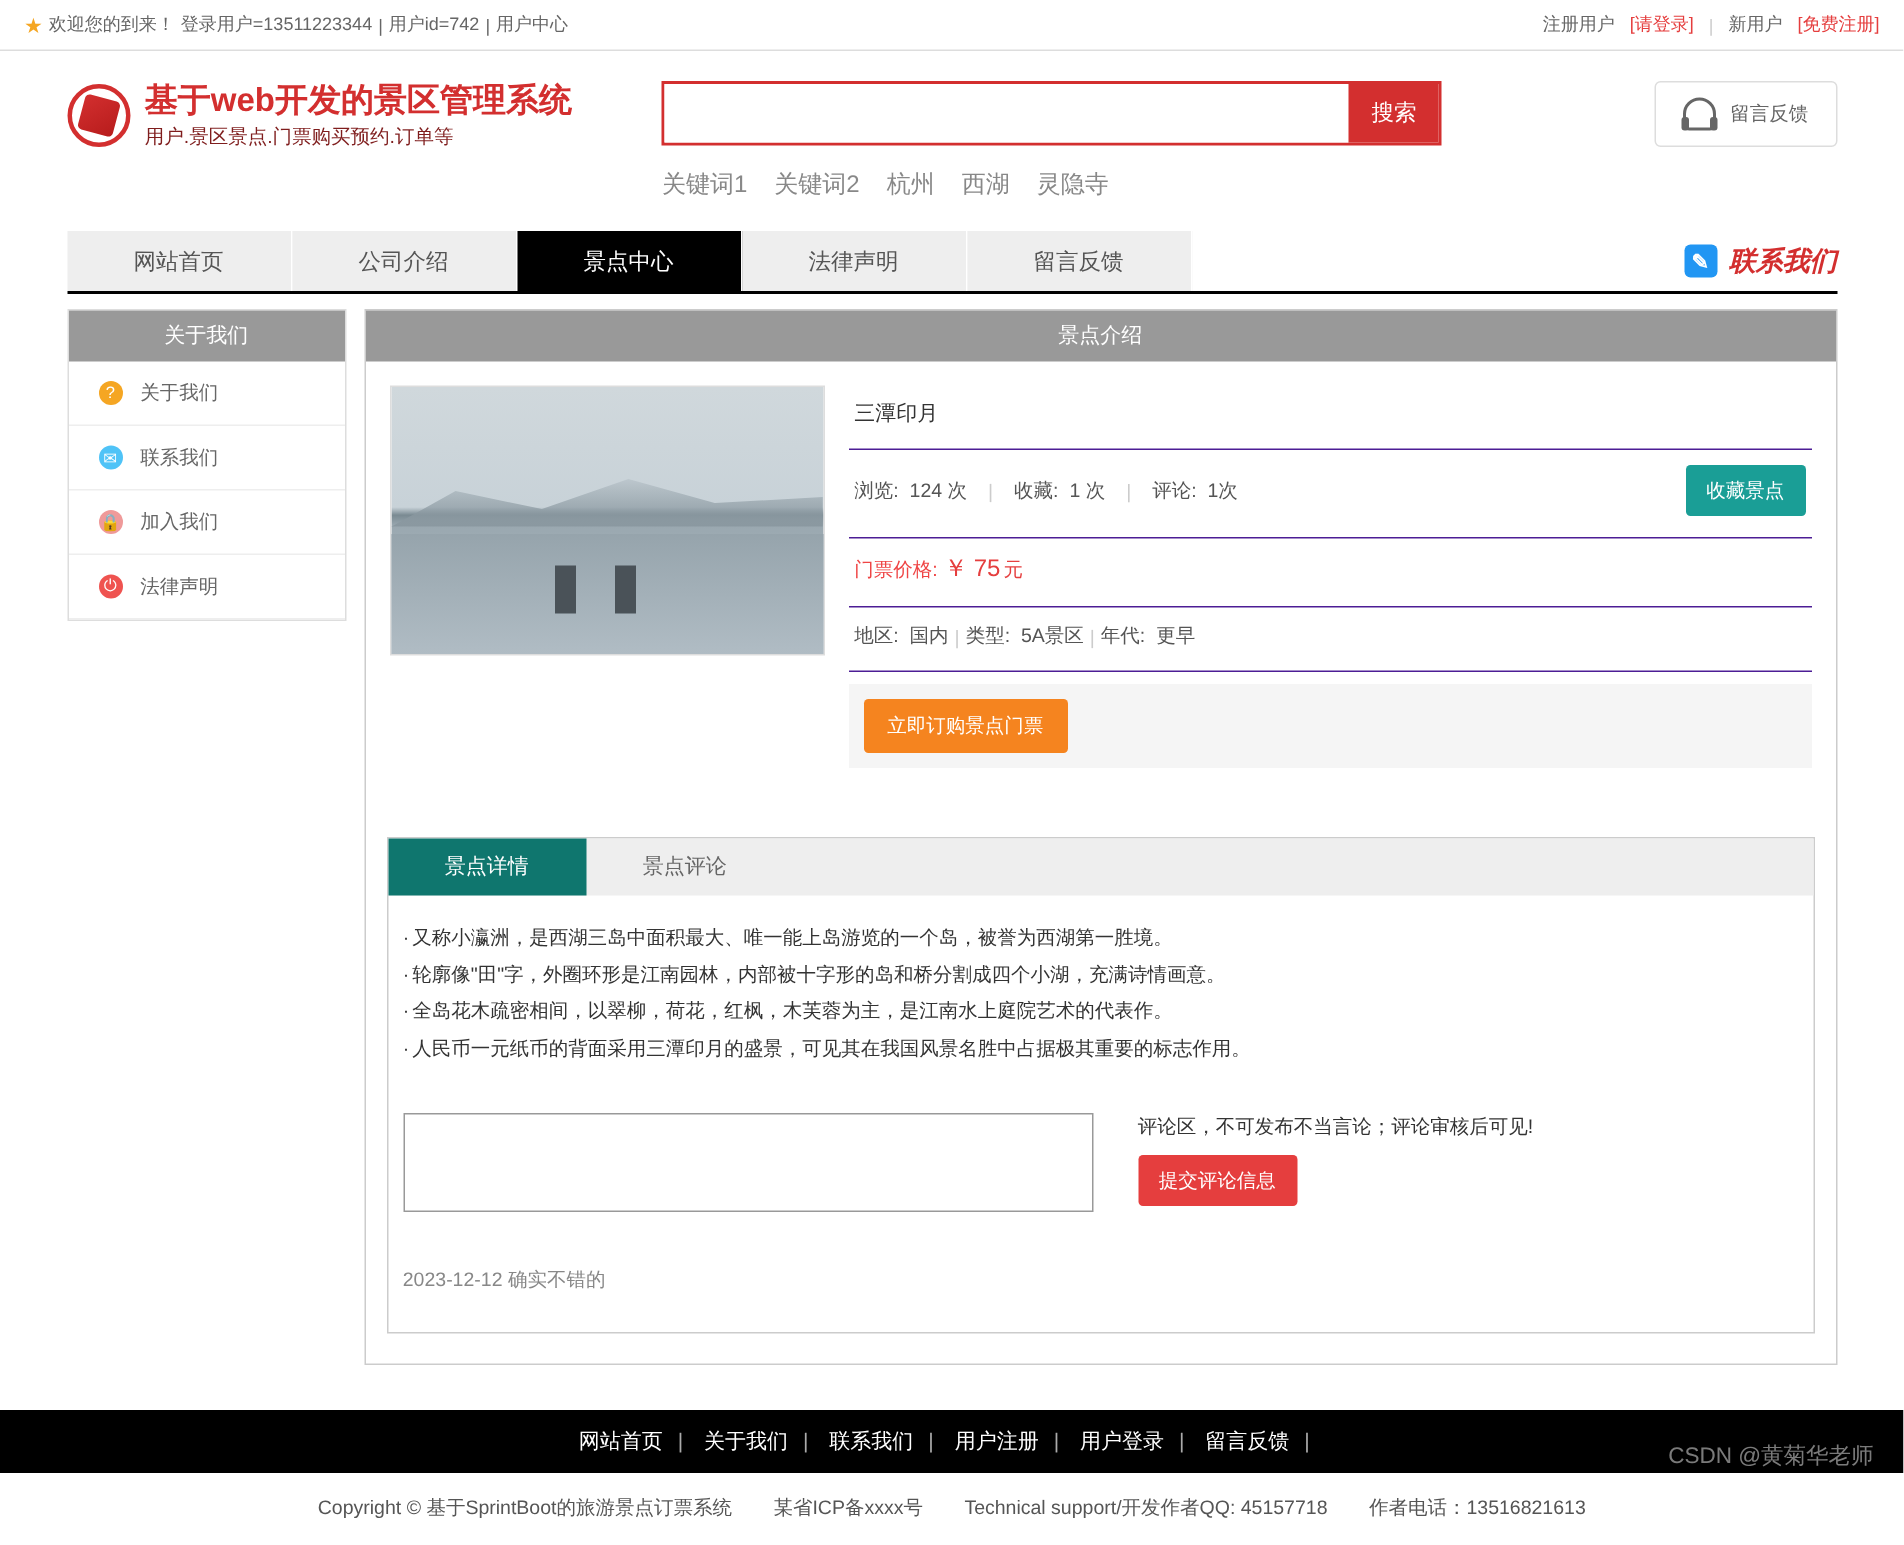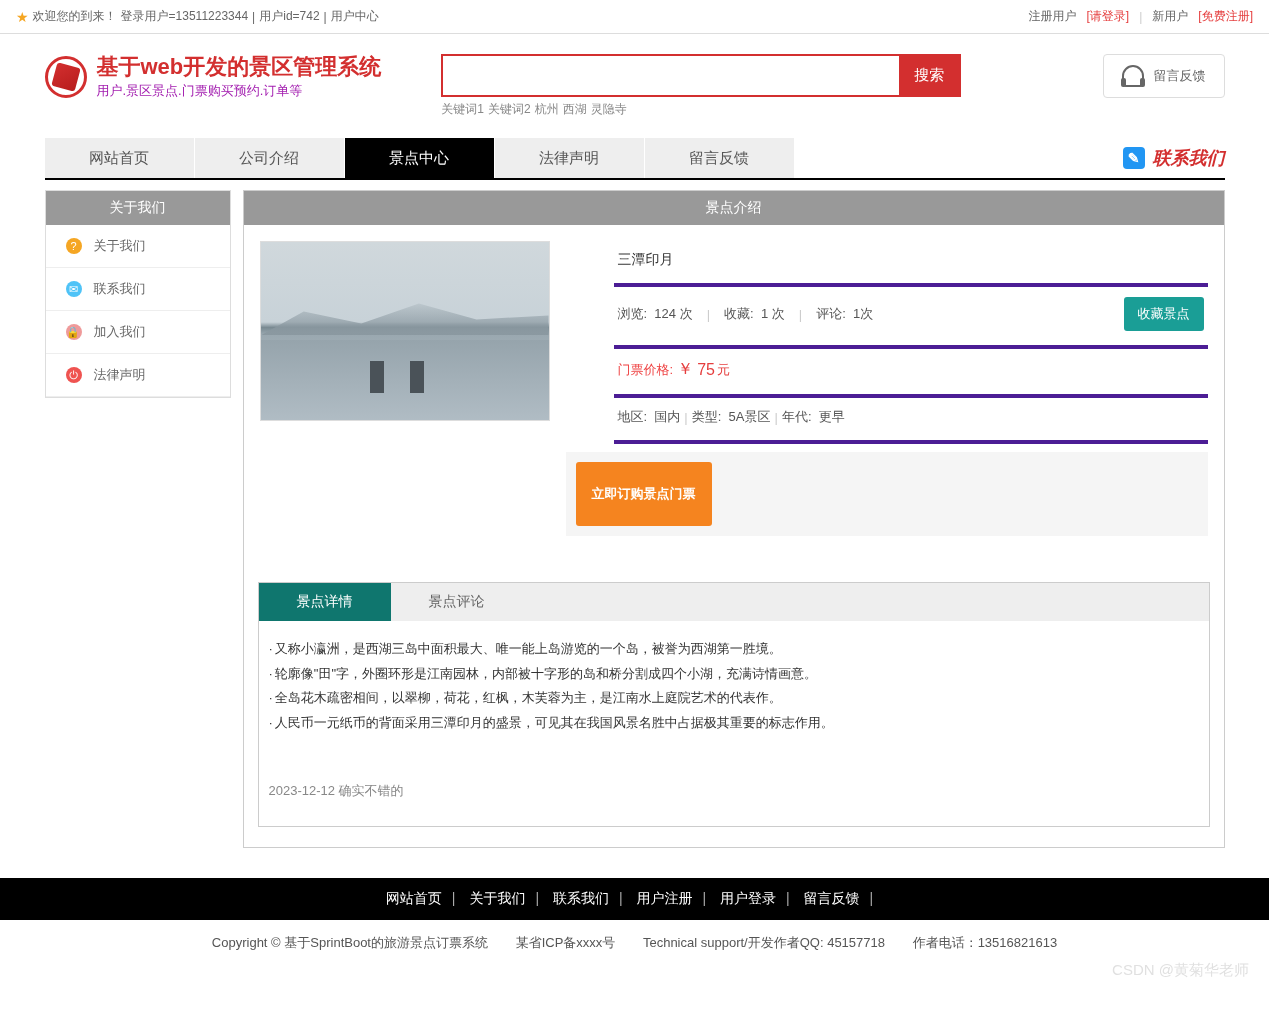--- a/index.html
+++ b/index.html
@@ -11,27 +11,27 @@
     .star { color: #f5a623; font-size: 14px; }
     .top-right { display: flex; align-items: center; gap: 10px; }
     .orange-link { color: #e53e3e; }
     .top-divider { color: #ccc; }
     
     .header { width: 1180px; margin: 0 auto; padding: 20px 0 10px; display: flex; align-items: flex-start; gap: 30px; }
     .logo-area { display: flex; align-items: center; gap: 10px; }
     .logo-circle { width: 42px; height: 42px; border-radius: 50%; background: #fff; border: 3px solid #d32f2f; position: relative; display: flex; align-items: center; justify-content: center; }
     .logo-inner { width: 24px; height: 24px; background: linear-gradient(135deg, #d32f2f, #b71c1c); border-radius: 3px; transform: rotate(15deg); }
     .logo-text h1 { font-size: 22px; color: #d32f2f; font-weight: bold; line-height: 1.2; }
-    .logo-text p { font-size: 13px; color: #a21caf; margin-top: 2px; }
+    .logo-text p { font-size: 13px; color: #7f1d1d; margin-top: 2px; }
     
     .search-area { flex: 1; max-width: 520px; margin-left: 30px; }
     .search-box { display: flex; border: 2px solid #d32f2f; height: 43px; }
     .search-input { flex: 1; border: none; outline: none; padding: 0 10px; font-size: 14px; }
     .search-btn { width: 60px; background: #d32f2f; color: #fff; border: none; font-size: 15px; cursor: pointer; }
-    .search-keywords { margin-top: 4px; display: flex; gap: 4px; font-size: 12px; color: #888; }
+    .search-keywords { margin-top: 16px; display: flex; gap: 18px; font-size: 16px; color: #888; }
     .search-keywords span { cursor: pointer; }
     
     .feedback-box { border: 1px solid #ddd; border-radius: 4px; padding: 10px 18px; display: flex; align-items: center; gap: 10px; color: #666; cursor: pointer; margin-left: auto; }
     .headset-icon { width: 22px; height: 22px; border: 2px solid #666; border-radius: 50% 50% 4px 4px; position: relative; }
     .headset-icon::before, .headset-icon::after { content: ''; position: absolute; width: 5px; height: 9px; background: #666; border-radius: 2px; bottom: -2px; }
     .headset-icon::before { left: -3px; }
     .headset-icon::after { right: -3px; }
     
     .nav-bar { width: 1180px; margin: 10px auto 0; display: flex; border-bottom: 2px solid #000; }
     .nav-item { width: 150px; height: 40px; display: flex; align-items: center; justify-content: center; background: #eee; color: #555; font-size: 15px; cursor: pointer; border-right: 1px solid #fff; }
@@ -52,31 +52,31 @@
     .content { flex: 1; border: 1px solid #ccc; padding-bottom: 20px; }
     .content-header { background: #999; color: #fff; text-align: center; padding: 8px 16px; font-size: 14px; }
     .detail-top { display: flex; padding: 16px; gap: 16px; }
     .spot-image { width: 290px; height: 180px; background: linear-gradient(to bottom, #d0d8dc 0%, #c8d2d8 45%, #7a8a92 48%, #9aa8b0 52%, #b8c4ca 100%); border: 1px solid #ddd; position: relative; }
     .mountain { position: absolute; top: 30%; left: 0; right: 0; height: 40px; background: linear-gradient(to bottom, transparent, #8a98a0); clip-path: polygon(0 100%, 15% 40%, 35% 70%, 55% 20%, 75% 60%, 100% 50%, 100% 100%); }
     .water { position: absolute; bottom: 0; left: 0; right: 0; height: 45%; background: linear-gradient(to bottom, #96a4ac, #b0bcc4); }
     .pagoda { position: absolute; width: 14px; height: 32px; background: #4a5258; bottom: 15%; }
     .p1 { left: 38%; } .p2 { left: 52%; }
     
     .spot-info { flex: 1; }
-    .info-row { padding: 10px 4px 14px; border-bottom: 4px solid #4c1d95; display: flex; align-items: center; font-size: 13px; color: #555; margin-left: 48px; }
+    .info-row { padding: 10px 4px 14px; border-bottom: 1px solid #4c1d95; display: flex; align-items: center; font-size: 13px; color: #555; }
     .info-row:last-of-type { border-bottom: none; }
     .info-title { font-size: 14px; color: #333; }
     .stats-sep { margin: 0 14px; color: #ccc; }
     .collect-btn { margin-left: auto; background: #1a9e96; color: #fff; border: none; padding: 8px 14px; border-radius: 3px; cursor: pointer; font-size: 13px; }
     .price-label { color: #ef4444; }
     .price-value { color: #e53e3e; font-size: 16px; margin-left: 4px; }
     .price-unit { color: #e53e3e; margin-left: 2px; }
     .meta-sep { margin: 0 4px; color: #ccc; }
     .order-bar { background: #f5f5f5; padding: 10px; margin-top: 8px; }
-    .order-btn { background: #f5841f; color: #fff; border: none; padding: 23px 16px; border-radius: 3px; cursor: pointer; font-size: 13px; font-weight: bold; }
+    .order-btn { background: #f5841f; color: #fff; border: none; padding: 9px 16px; border-radius: 3px; cursor: pointer; font-size: 13px; }
     
     .detail-body { margin: 30px 14px 0; border: 1px solid #ccc; padding-bottom: 20px; }
     .tabs { display: flex; background: #eee; }
     .tab { padding: 10px 38px; font-size: 14px; cursor: pointer; color: #666; }
     .tab.active { background: #0f766e; color: #fff; }
     .desc { padding: 16px 10px; font-size: 13px; color: #333; line-height: 1.9; }
     .desc p::before { content: '·'; margin-right: 2px; }
     
     .comment-area { display: flex; padding: 14px 10px 6px; gap: 30px; }
     .comment-box { width: 460px; height: 66px; border: 1px solid #999; resize: none; font-family: inherit; padding: 6px; }
@@ -226,20 +226,27 @@
       <div class="tabs">
         <div class="tab active">景点详情</div>
         <div class="tab">景点评论</div>
       </div>
       <div class="desc">
         <p>又称小瀛洲，是西湖三岛中面积最大、唯一能上岛游览的一个岛，被誉为西湖第一胜境。</p>
         <p>轮廓像"田"字，外圈环形是江南园林，内部被十字形的岛和桥分割成四个小湖，充满诗情画意。</p>
         <p>全岛花木疏密相间，以翠柳，荷花，红枫，木芙蓉为主，是江南水上庭院艺术的代表作。</p>
         <p>人民币一元纸币的背面采用三潭印月的盛景，可见其在我国风景名胜中占据极其重要的标志作用。</p>
       </div>
+      <div class="comment-area">
+        <textarea class="comment-box" style=""></textarea>
+        <div class="comment-right">
+          <div class="comment-note">评论区，不可发布不当言论；评论审核后可见!</div>
+          <button class="submit-btn">提交评论信息</button>
+        </div>
+      </div>
       <div class="comment-item">2023-12-12 确实不错的</div>
     </div>
   </div>
 </div>
 
 <div class="footer-nav">
   <a>网站首页</a><span class="fn-sep">|</span>
   <a>关于我们</a><span class="fn-sep">|</span>
   <a>联系我们</a><span class="fn-sep">|</span>
   <a>用户注册</a><span class="fn-sep">|</span>

